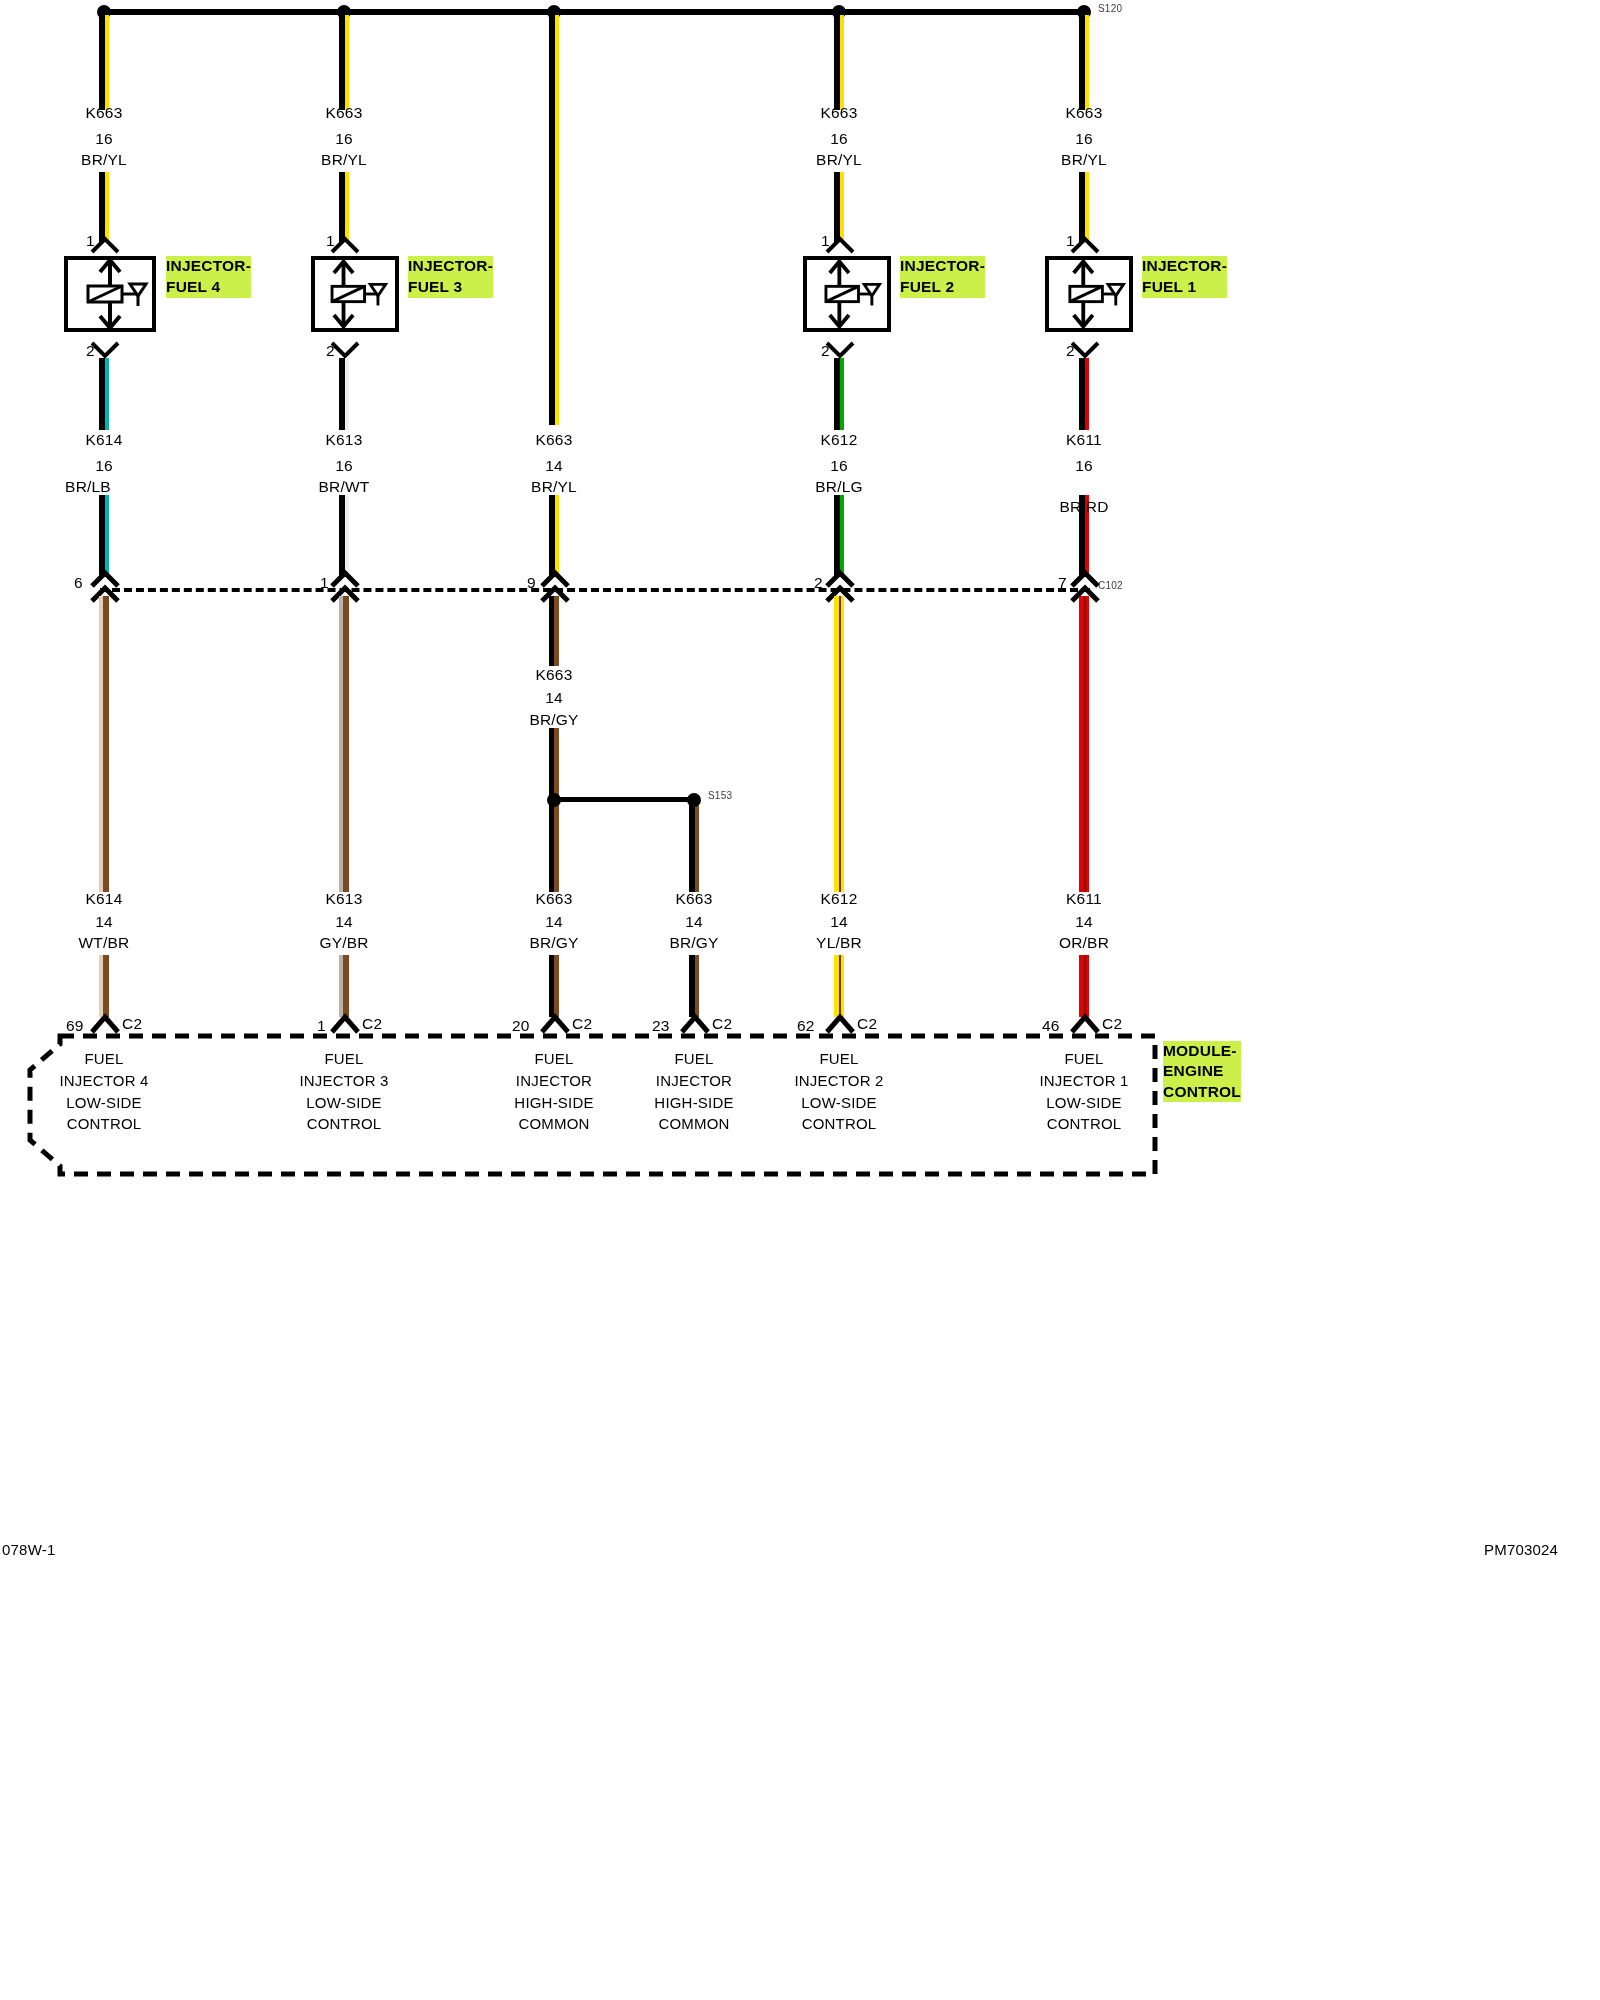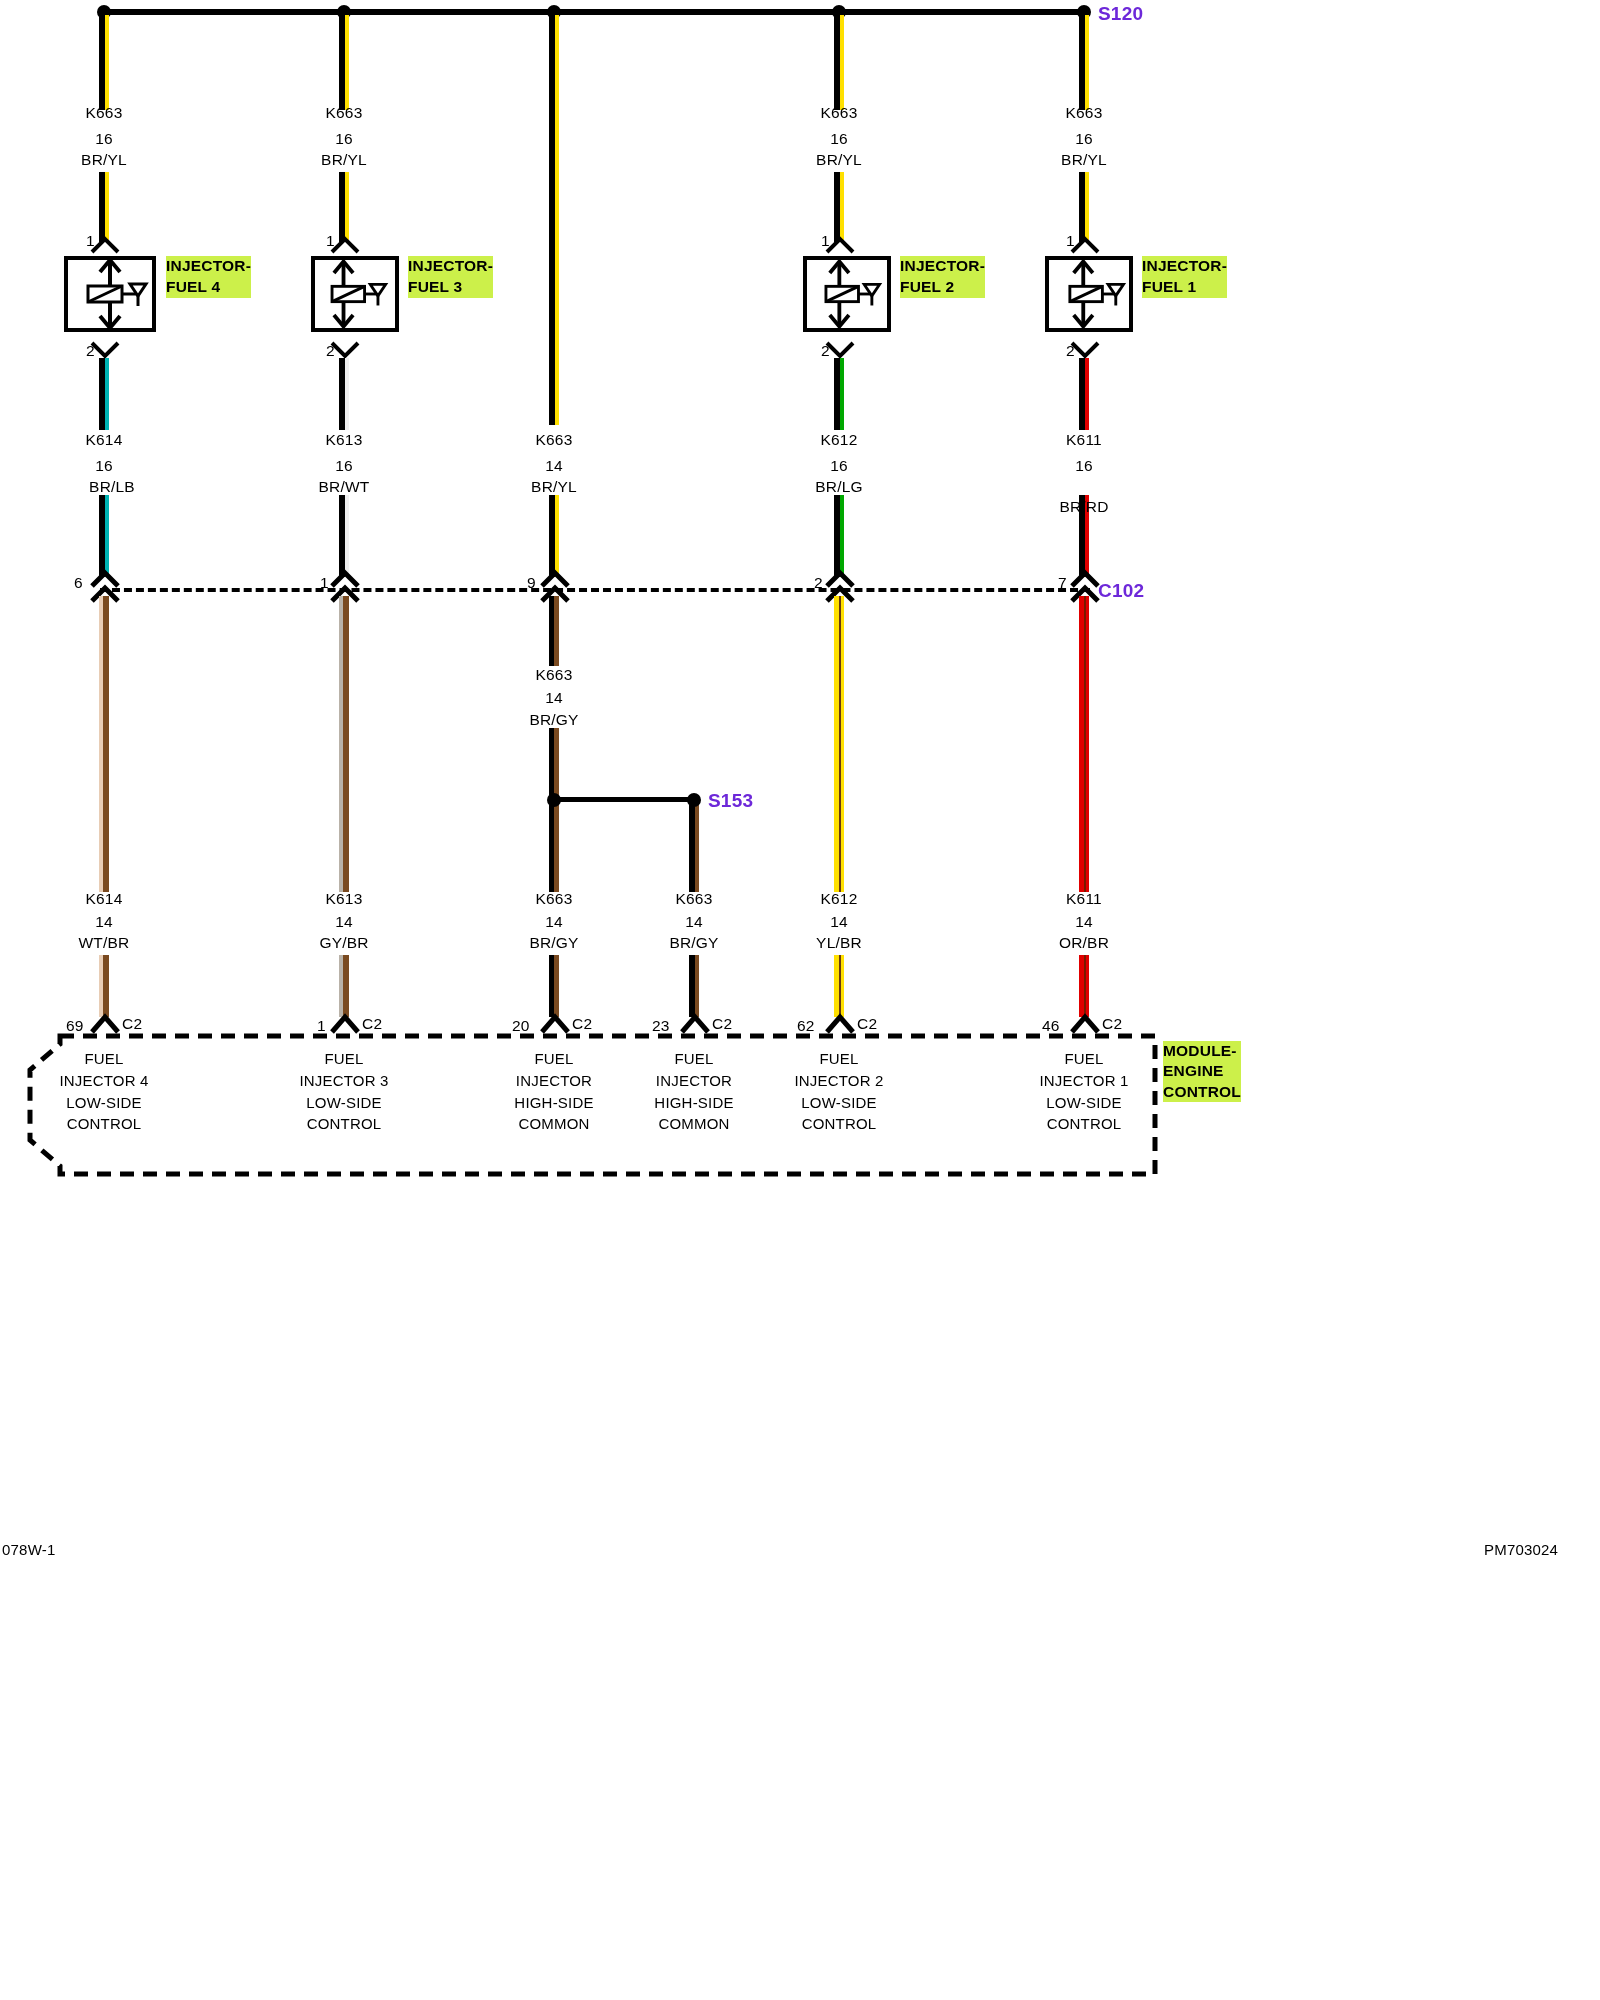--- a/index.html
+++ b/index.html
@@ -8,21 +8,21 @@
        color:#000;overflow:hidden;}
   #stage{position:absolute;left:0;top:0;width:1600px;height:2000px;}
 
   .txt{position:absolute;white-space:pre;font-size:15px;line-height:1.05;
        letter-spacing:.2px;}
   .ctr{transform:translateX(-50%);text-align:center;}
   .wirelbl{font-size:15.5px;}
   .pinnum{font-size:15.5px;}
   .bold{font-weight:normal;}
   .hl{background:#ccf04a;font-weight:bold;font-size:15.5px;line-height:1.35;}
-  .grn{color:#6d28d9;font-weight:bold;font-size:19px;}
+  .grn{color:#404040;font-weight:normal;font-size:10px;}
 
   
   .wire{position:absolute;}
   .wire i{position:absolute;left:0;top:0;width:100%;height:100%;display:block;}
 
   
   .blk{position:absolute;background:#000;}
 
   
   .dot{position:absolute;width:14px;height:14px;border-radius:50%;
@@ -216,21 +216,21 @@
 
   <div class="wire" style="left:1079px;top:358px;width:10px;height:72px;">
     <i style="background:linear-gradient(90deg,#000 0 60%,#e00000 60% 100%);"></i>
   </div>
   <div class="wire" style="left:1079px;top:495px;width:10px;height:82px;">
     <i style="background:linear-gradient(90deg,#000 0 60%,#e00000 60% 100%);"></i>
   </div>
 
   <div class="txt wirelbl ctr" style="left:104px;top:432px;">K614</div>
   <div class="txt wirelbl ctr" style="left:104px;top:458px;">16</div>
-  <div class="txt wirelbl ctr" style="left:112px;top:479px;">BR/LB</div>
+  <div class="txt wirelbl ctr" style="left:88px;top:479px;">BR/LB</div>
 
   <div class="txt wirelbl ctr" style="left:344px;top:432px;">K613</div>
   <div class="txt wirelbl ctr" style="left:344px;top:458px;">16</div>
   <div class="txt wirelbl ctr" style="left:344px;top:479px;">BR/WT</div>
 
   <div class="txt wirelbl ctr" style="left:554px;top:432px;">K663</div>
   <div class="txt wirelbl ctr" style="left:554px;top:458px;">14</div>
   <div class="txt wirelbl ctr" style="left:554px;top:479px;">BR/YL</div>
 
   <div class="txt wirelbl ctr" style="left:839px;top:432px;">K612</div>

